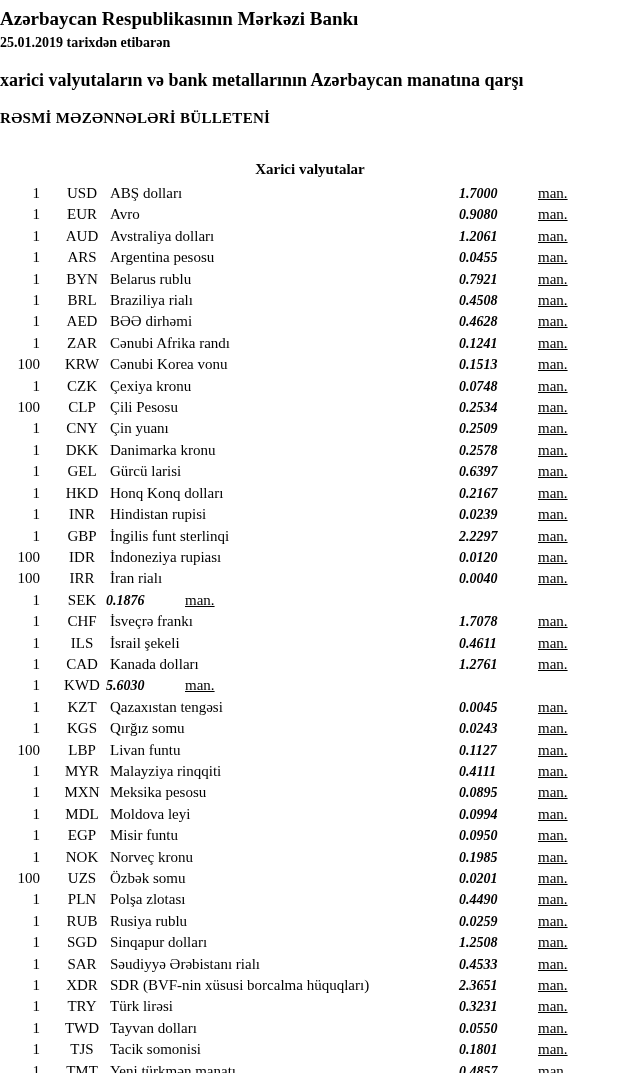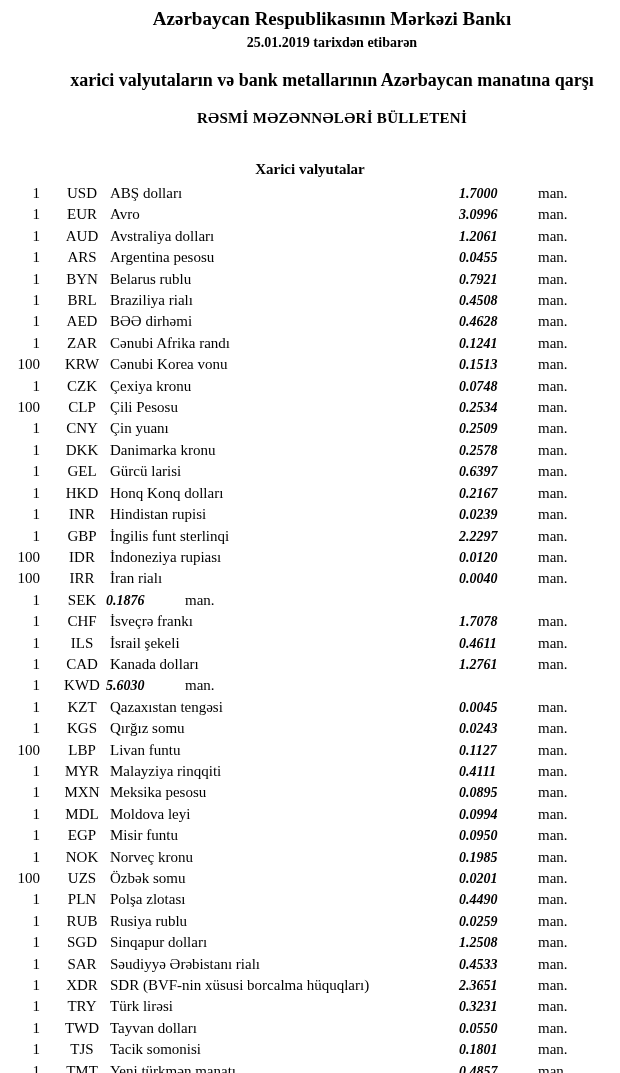--- a/index.html
+++ b/index.html
@@ -11,22 +11,21 @@
     width: 620px;
     height: 1073px;
     font-family: "Liberation Serif", "DejaVu Serif", serif;
     color: #000000;
     overflow: hidden;
   }
   .page {
     padding-top: 6px;
   }
   .header {
-    text-align: center;
-    padding-left: 44px;
+    text-align: left;
   }
   .bank-name {
     font-size: 19px;
     font-weight: bold;
     margin: 2px 0 5px 0;
   }
   .date-line {
     font-size: 14px;
     font-weight: bold;
     margin: 3px 0;
@@ -80,20 +79,21 @@
     text-align: left;
     font-weight: bold;
     font-style: italic;
     flex: none;
     font-size: 14px;
   }
   .unit {
     width: 38px;
     flex: none;
     padding-left: 7px;
+    text-decoration: underline;
   }
 </style>
 </head>
 <body>
 
 <div class="page">
 
   <div class="header">
     <div class="bank-name">Azərbaycan Respublikasının Mərkəzi Bankı</div>
     <div class="date-line">25.01.2019 tarixdən etibarən</div>
@@ -109,21 +109,21 @@
       <span class="code">USD</span>
       <span class="name">ABŞ dolları</span>
       <span class="rate">1.7000</span>
       <span class="unit">man.</span>
     </div>
 
     <div class="row">
       <span class="qty">1</span>
       <span class="code">EUR</span>
       <span class="name">Avro</span>
-      <span class="rate">3.0996</span>
+      <span class="rate">0.9080</span>
       <span class="unit">man.</span>
     </div>
 
     <div class="row">
       <span class="qty">1</span>
       <span class="code">AUD</span>
       <span class="name">Avstraliya dolları</span>
       <span class="rate">1.2061</span>
       <span class="unit">man.</span>
     </div>

